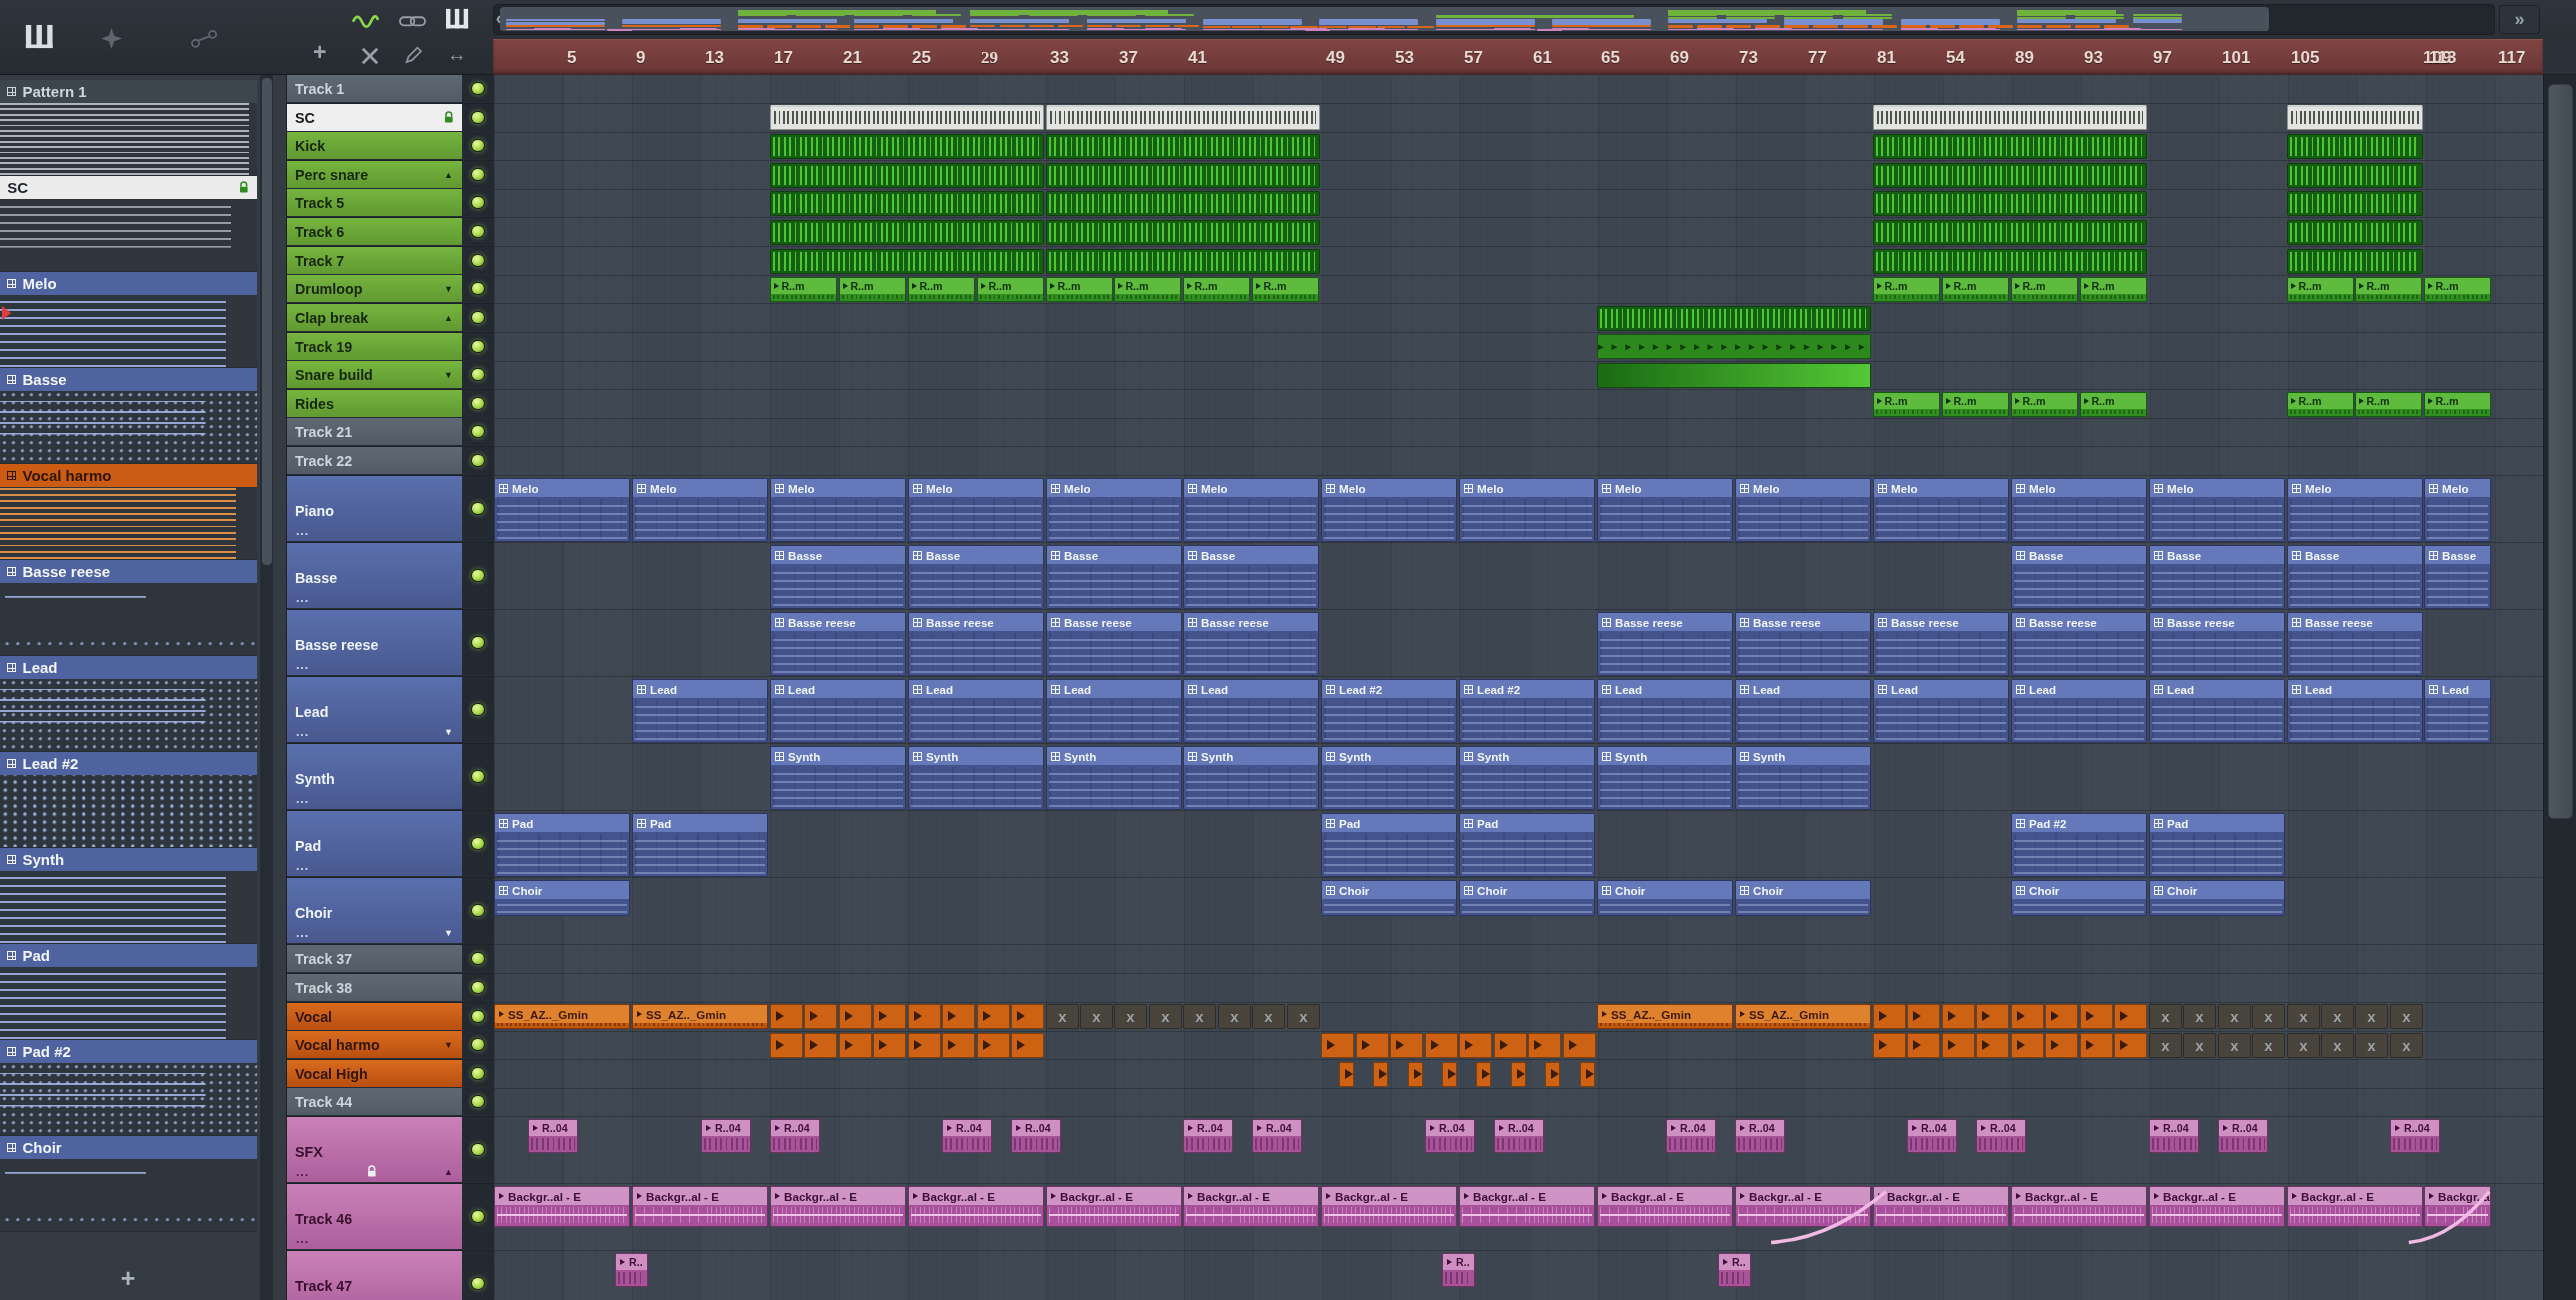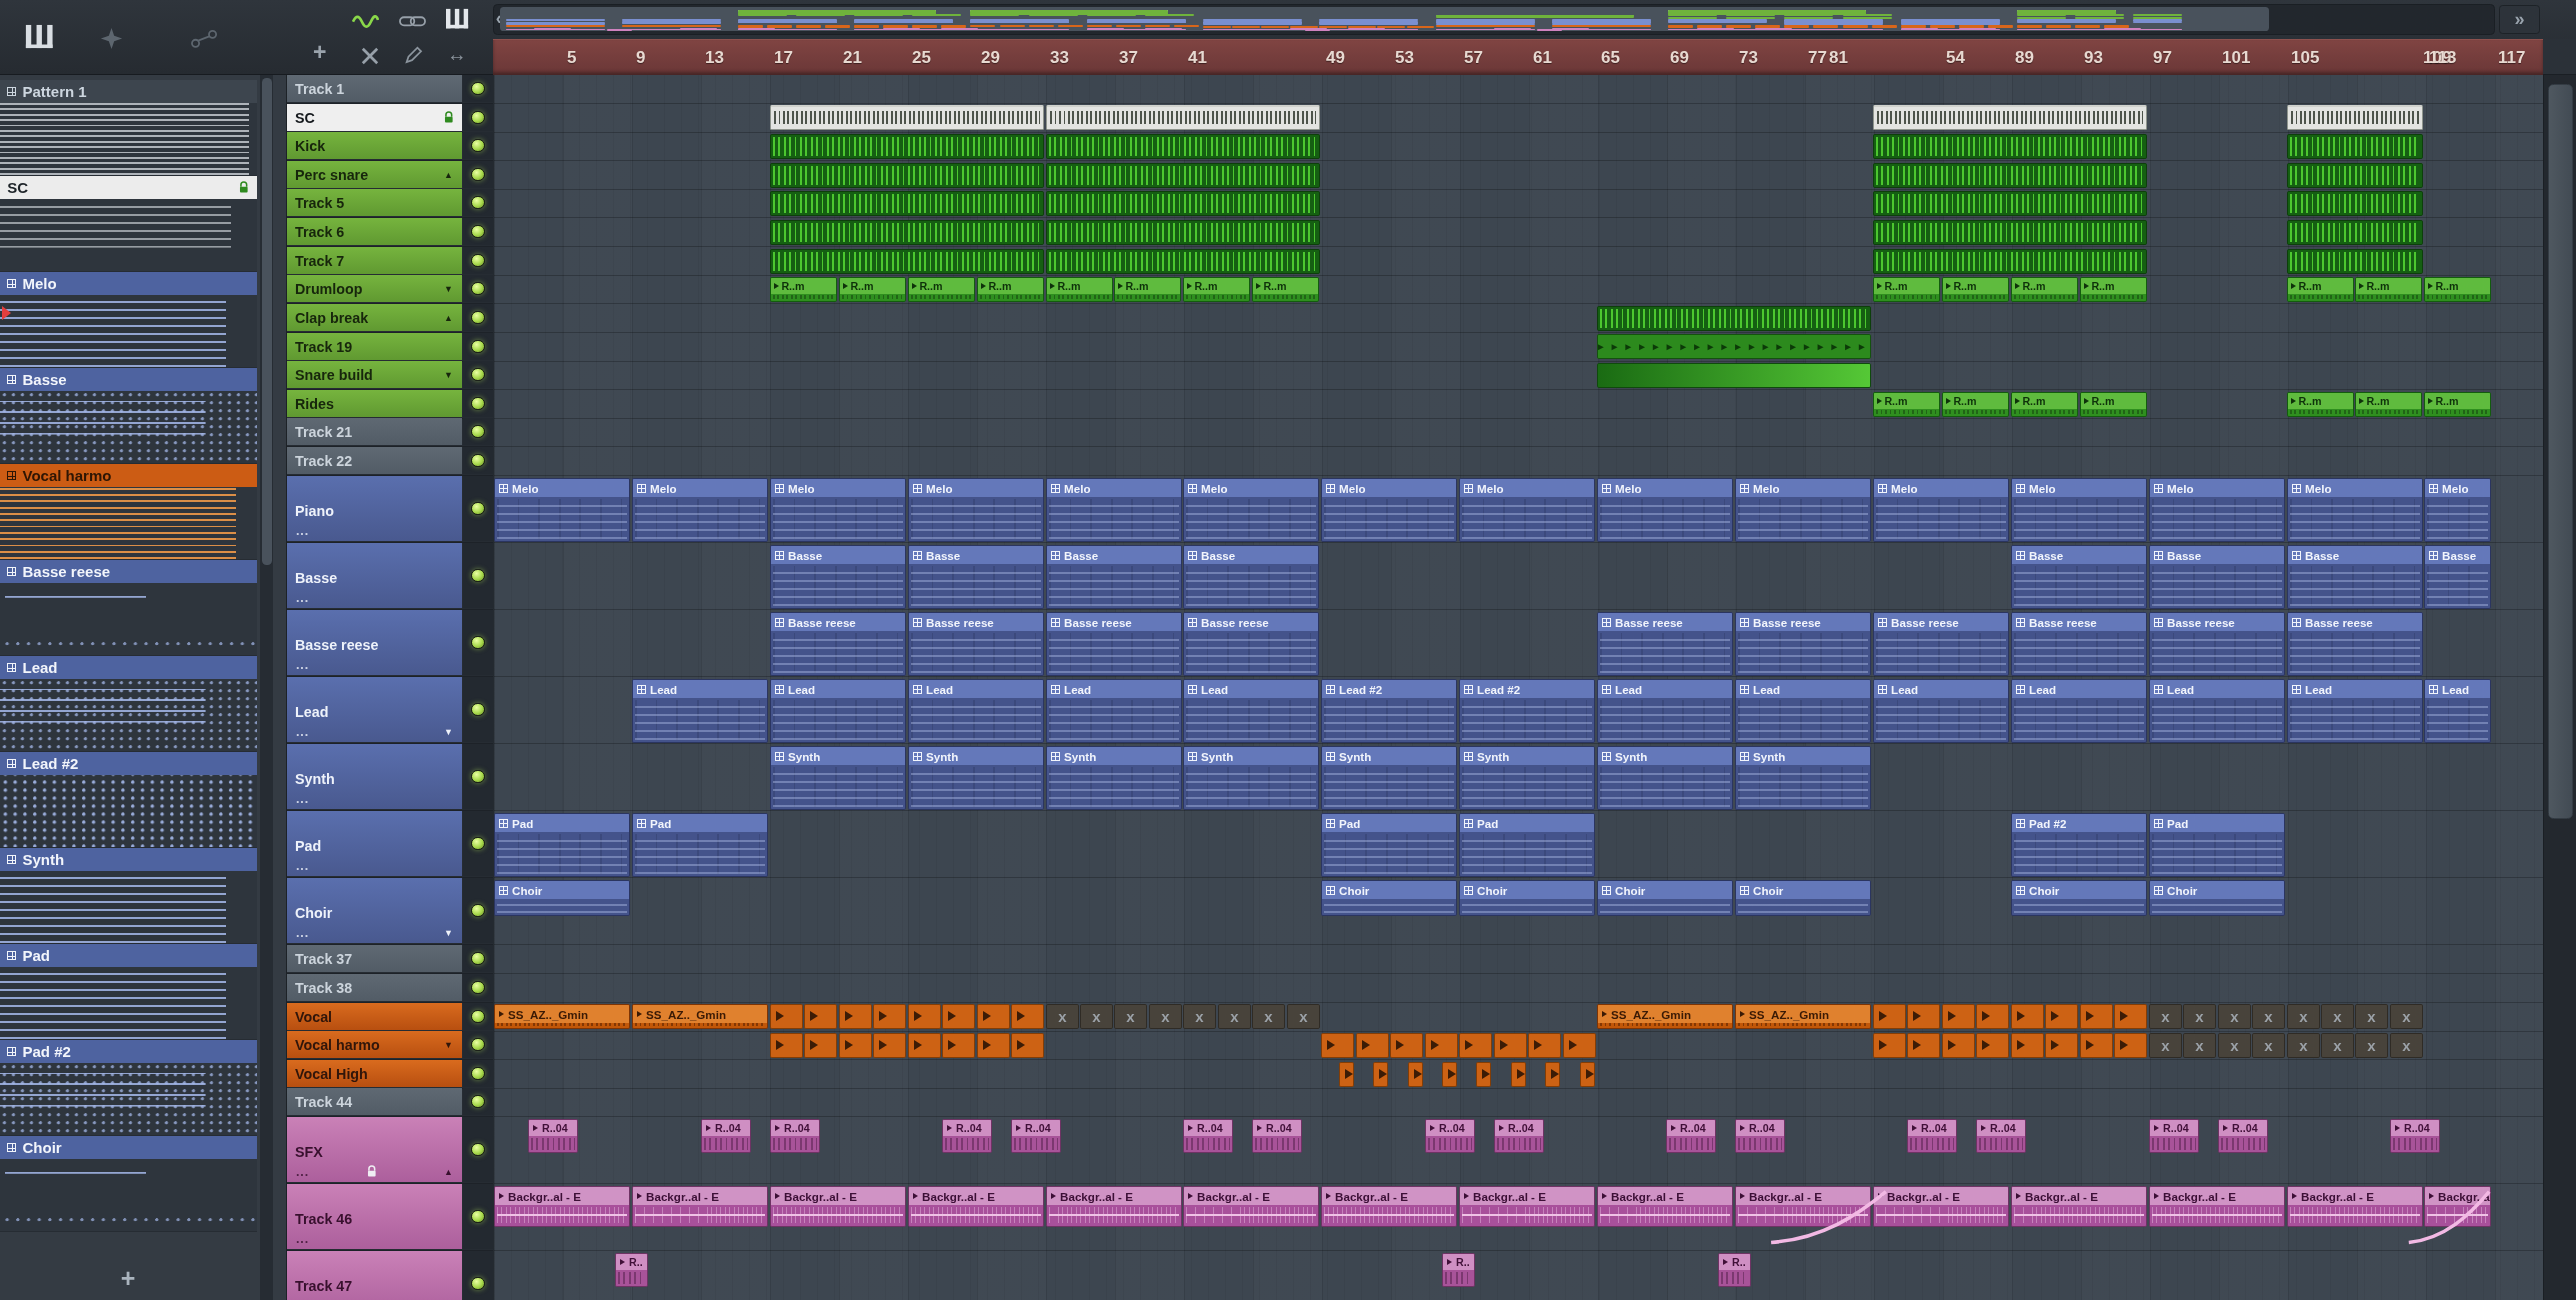--- a/index.html
+++ b/index.html
@@ -430,34 +430,34 @@
     <span>≡</span>
     <span>▾</span>
   </div>
   <div id="ruler">
       <span class="rn" style="left: 74px;">5</span>
       <span class="rn" style="left: 143px;">9</span>
       <span class="rn" style="left: 212px;">13</span>
       <span class="rn" style="left: 281px;">17</span>
       <span class="rn" style="left: 350px;">21</span>
       <span class="rn" style="left: 419px;">25</span>
-      <span class="rn" style="left: 488px;">29</span>
+      <span class="rn" style="left: 488px; font-family: Liberation Serif, serif;">29</span>
       <span class="rn" style="left: 557px;">33</span>
       <span class="rn" style="left: 626px;">37</span>
       <span class="rn" style="left: 695px;">41</span>
       <span class="rn" style="left: 764px; margin-top: 28px;">45</span>
       <span class="rn" style="left: 833px;">49</span>
       <span class="rn" style="left: 902px;">53</span>
       <span class="rn" style="left: 971px;">57</span>
       <span class="rn" style="left: 1040px;">61</span>
       <span class="rn" style="left: 1108px;">65</span>
       <span class="rn" style="left: 1177px;">69</span>
       <span class="rn" style="left: 1246px;">73</span>
       <span class="rn" style="left: 1315px;">77</span>
-      <span class="rn" style="left: 1336px;">81</span>
+      <span class="rn" style="left: 1384px;">81</span>
       <span class="rn" style="left: 1453px;">54</span>
       <span class="rn" style="left: 1522px;">89</span>
       <span class="rn" style="left: 1591px;">93</span>
       <span class="rn" style="left: 1660px;">97</span>
       <span class="rn" style="left: 1729px;">101</span>
       <span class="rn" style="left: 1798px;">105</span>
       <span class="rn" style="left: 1930px;">109</span>
       <span class="rn" style="left: 1936px;">113</span>
       <span class="rn" style="left: 2005px;">117</span>
     </div>

